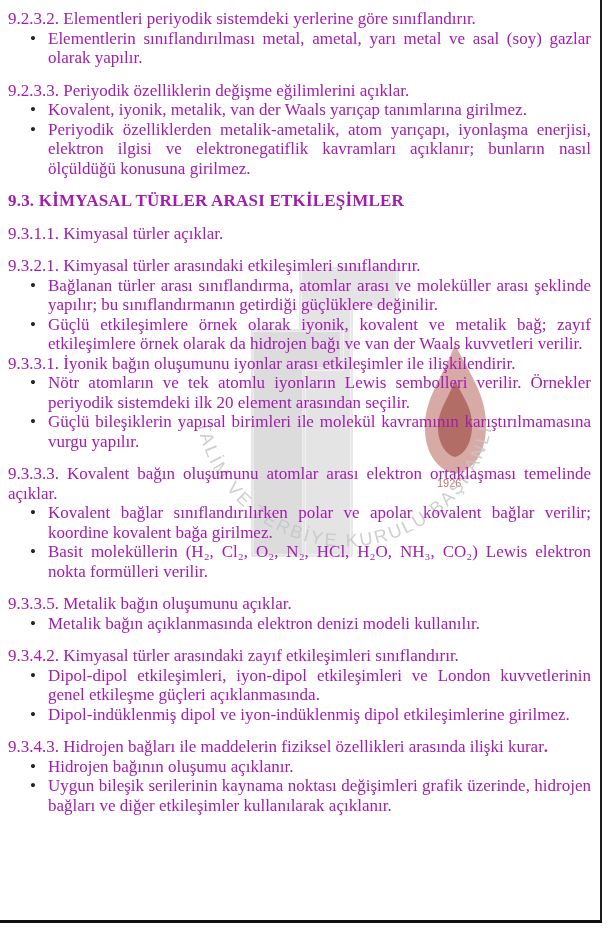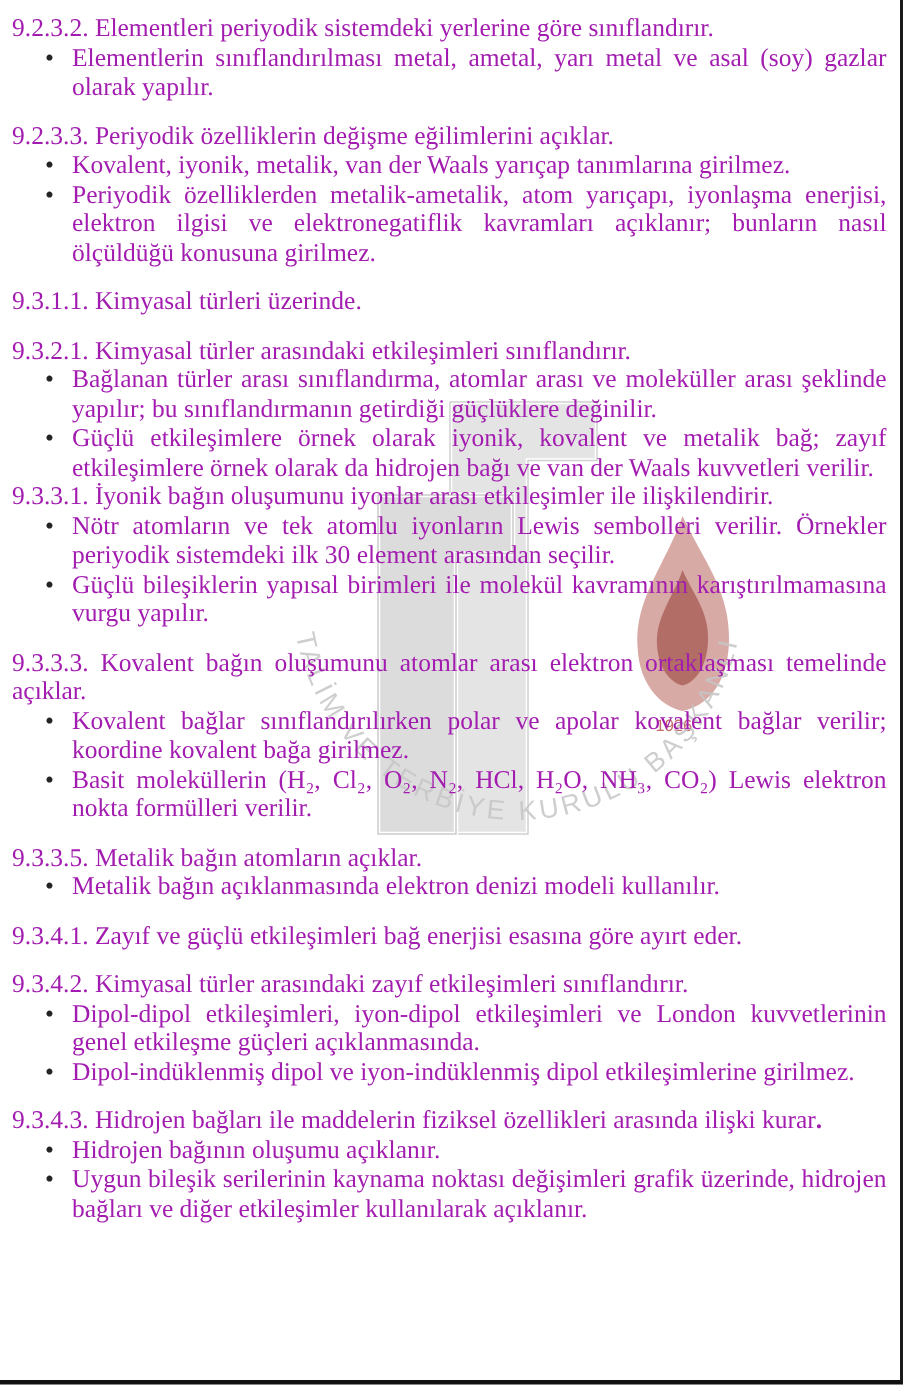--- a/index.html
+++ b/index.html
@@ -83,43 +83,43 @@
       <div class="block">
         <div class="lead">9.2.3.2. Elementleri periyodik sistemdeki yerlerine göre sınıflandırır.</div>
         <div class="bullet">Elementlerin sınıflandırılması metal, ametal, yarı metal ve asal (soy) gazlar olarak yapılır.</div>
       </div>
       <div class="block gap">
         <div class="lead">9.2.3.3. Periyodik özelliklerin değişme eğilimlerini açıklar.</div>
         <div class="bullet">Kovalent, iyonik, metalik, van der Waals yarıçap tanımlarına girilmez.</div>
         <div class="bullet">Periyodik özelliklerden metalik-ametalik, atom yarıçapı, iyonlaşma enerjisi, elektron ilgisi ve elektronegatiflik kavramları açıklanır; bunların nasıl ölçüldüğü konusuna girilmez.</div>
       </div>
       <div class="block gap">
-        <div class="lead">9.3.1.1. Kimyasal türleri üzerinde.</div>
+        <div class="lead heading">9.3. KİMYASAL TÜRLER ARASI ETKİLEŞİMLER</div>
+      </div>
+      <div class="block gap">
+        <div class="lead">9.3.1.1. Kimyasal türler açıklar.</div>
       </div>
       <div class="block gap">
         <div class="lead">9.3.2.1. Kimyasal türler arasındaki etkileşimleri sınıflandırır.</div>
         <div class="bullet">Bağlanan türler arası sınıflandırma, atomlar arası ve moleküller arası şeklinde yapılır; bu sınıflandırmanın getirdiği güçlüklere değinilir.</div>
         <div class="bullet">Güçlü etkileşimlere örnek olarak iyonik, kovalent ve metalik bağ; zayıf etkileşimlere örnek olarak da hidrojen bağı ve van der Waals kuvvetleri verilir.</div>
       </div>
       <div class="block">
         <div class="lead">9.3.3.1. İyonik bağın oluşumunu iyonlar arası etkileşimler ile ilişkilendirir.</div>
-        <div class="bullet">Nötr atomların ve tek atomlu iyonların Lewis sembolleri verilir. Örnekler periyodik sistemdeki ilk 30 element arasından seçilir.</div>
+        <div class="bullet">Nötr atomların ve tek atomlu iyonların Lewis sembolleri verilir. Örnekler periyodik sistemdeki ilk 20 element arasından seçilir.</div>
         <div class="bullet">Güçlü bileşiklerin yapısal birimleri ile molekül kavramının karıştırılmamasına vurgu yapılır.</div>
       </div>
       <div class="block gap">
         <div class="lead">9.3.3.3. Kovalent bağın oluşumunu atomlar arası elektron ortaklaşması temelinde açıklar.</div>
         <div class="bullet">Kovalent bağlar sınıflandırılırken polar ve apolar kovalent bağlar verilir; koordine kovalent bağa girilmez.</div>
         <div class="bullet">Basit moleküllerin (H₂, Cl₂, O₂, N₂, HCl, H₂O, NH₃, CO₂) Lewis elektron nokta formülleri verilir.</div>
       </div>
       <div class="block gap">
-        <div class="lead">9.3.3.5. Metalik bağın atomların açıklar.</div>
+        <div class="lead">9.3.3.5. Metalik bağın oluşumunu açıklar.</div>
         <div class="bullet">Metalik bağın açıklanmasında elektron denizi modeli kullanılır.</div>
-      </div>
-      <div class="block gap">
-        <div class="lead">9.3.4.1. Zayıf ve güçlü etkileşimleri bağ enerjisi esasına göre ayırt eder.</div>
       </div>
       <div class="block gap">
         <div class="lead">9.3.4.2. Kimyasal türler arasındaki zayıf etkileşimleri sınıflandırır.</div>
         <div class="bullet">Dipol-dipol etkileşimleri, iyon-dipol etkileşimleri ve London kuvvetlerinin genel etkileşme güçleri açıklanmasında.</div>
         <div class="bullet">Dipol-indüklenmiş dipol ve iyon-indüklenmiş dipol etkileşimlerine girilmez.</div>
       </div>
       <div class="block gap">
         <div class="lead">9.3.4.3. Hidrojen bağları ile maddelerin fiziksel özellikleri arasında ilişki kurar<b>.</b></div>
         <div class="bullet">Hidrojen bağının oluşumu açıklanır.</div>
         <div class="bullet">Uygun bileşik serilerinin kaynama noktası değişimleri grafik üzerinde, hidrojen bağları ve diğer etkileşimler kullanılarak açıklanır.</div>

